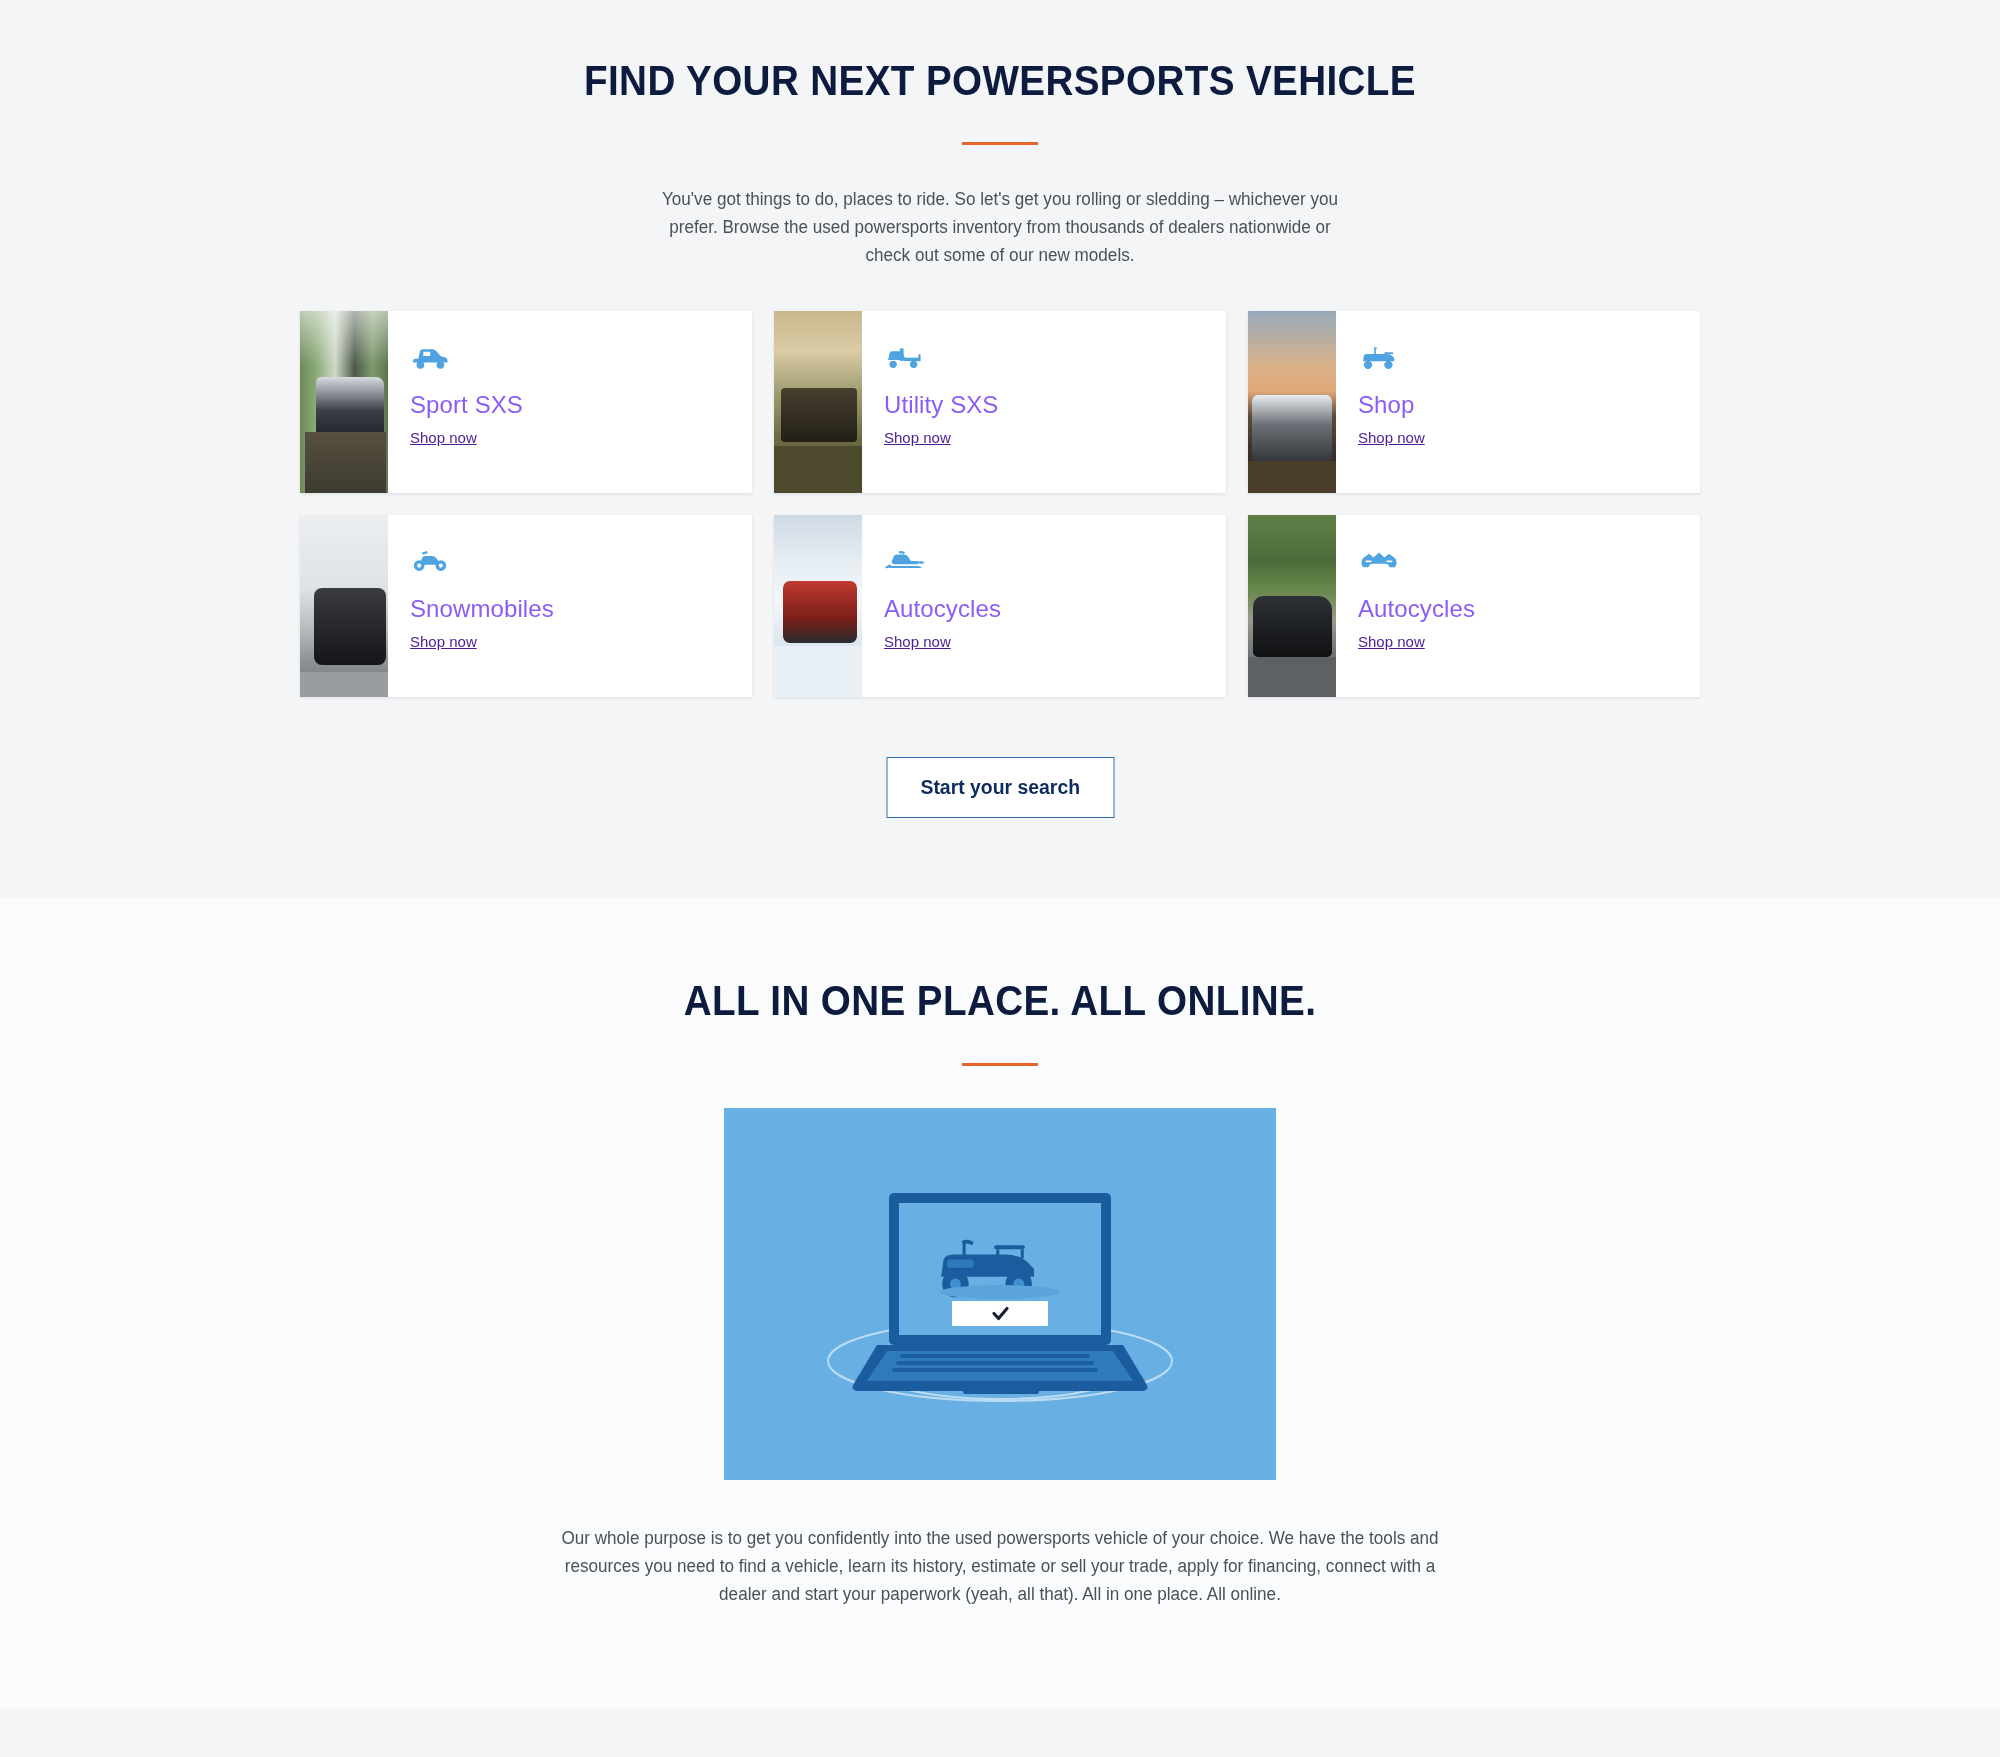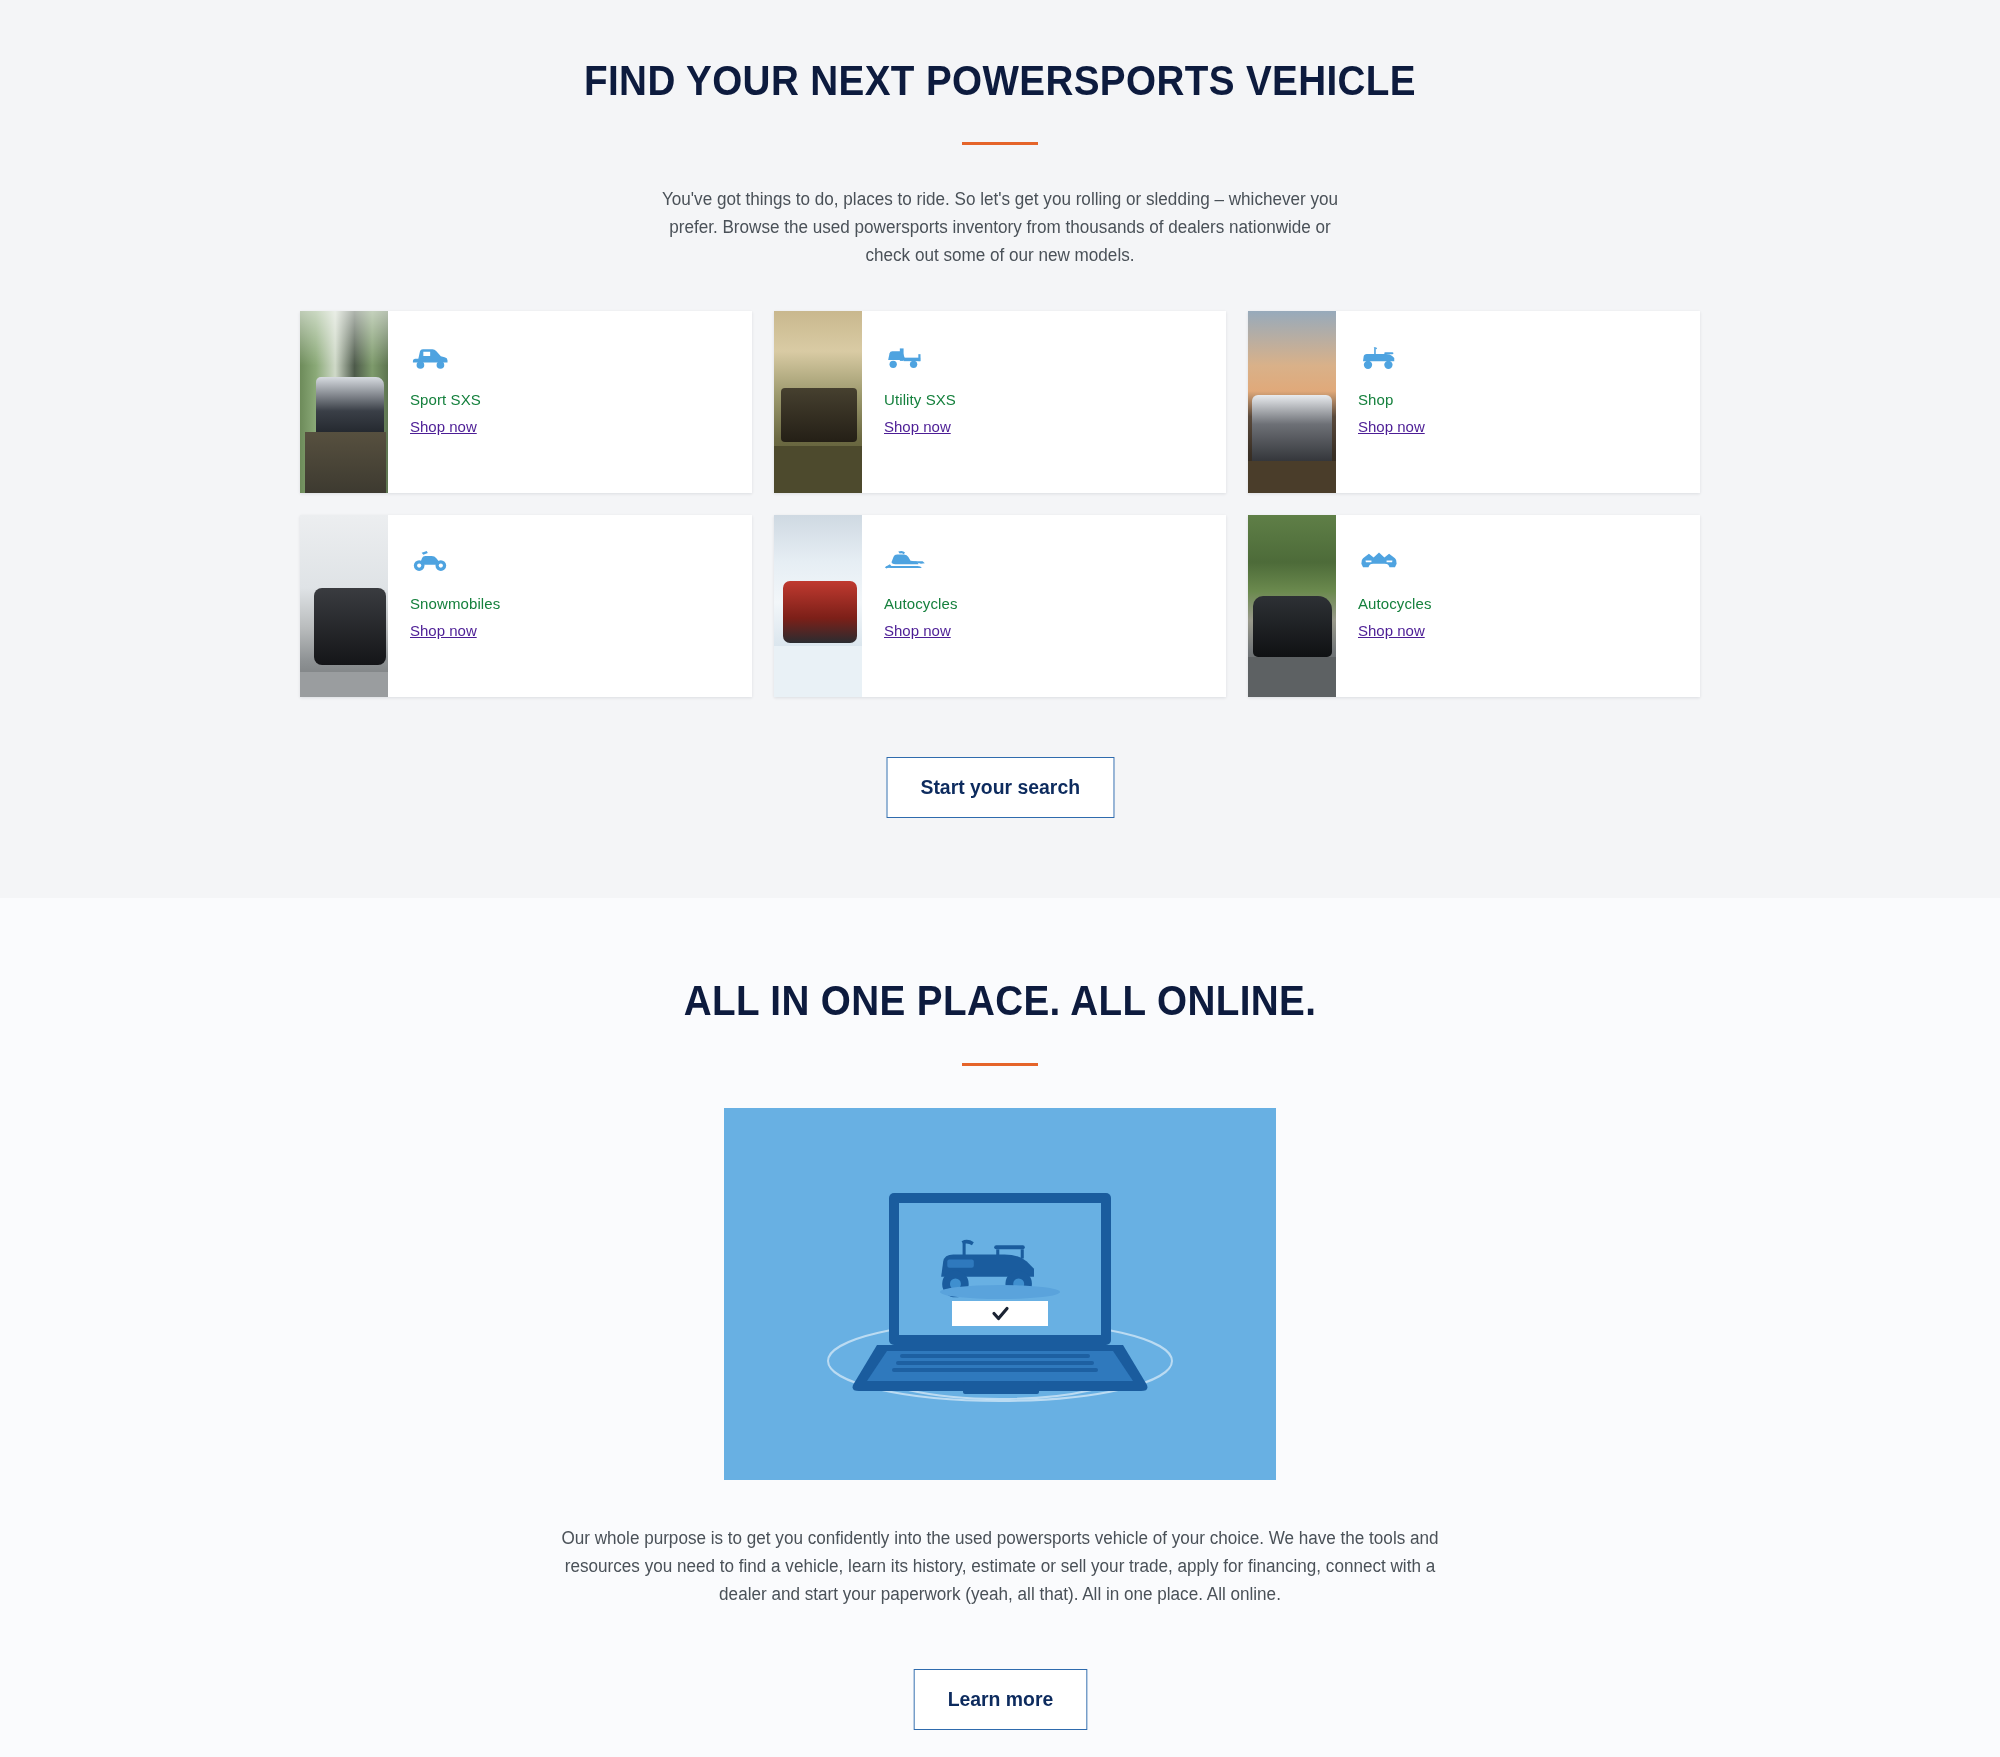--- a/index.html
+++ b/index.html
@@ -86,22 +86,22 @@
   }
 
   .card-icon {
     height: 34px;
     display: block;
     margin-bottom: 14px;
   }
   .card-icon svg { display: block; }
 
   .card-title {
-    color: #15803d;
-    font-size: 15px;
+    color: #8b5cf6;
+    font-size: 24px;
     font-weight: 400;
     letter-spacing: 0.1px;
     margin-bottom: 10px;
   }
 
   .card-link {
     color: #4c1d95;
     font-size: 15px;
     text-decoration: underline;
     display: inline-block;
@@ -397,19 +397,16 @@
           <rect x="135" y="225" width="190" height="4" rx="2"></rect>
           <rect x="131" y="232" width="198" height="4" rx="2"></rect>
           <rect x="127" y="239" width="206" height="4" rx="2"></rect>
         </g>
         <rect x="198" y="253" width="76" height="12" rx="2" fill="#1a5c9e"></rect>
       </svg>
     </div>
 
     <p class="para-2">Our whole purpose is to get you confidently into the used powersports vehicle of your choice. We have the tools and resources you need to find a vehicle, learn its history, estimate or sell your trade, apply for financing, connect with a dealer and start your paperwork (yeah, all that). All in one place. All online.</p>
 
-    <div class="btn-row">
-      <button class="btn-outline">Learn more</button>
-    </div>
 
   </section>
 
 </div>
 
 </body></html>

